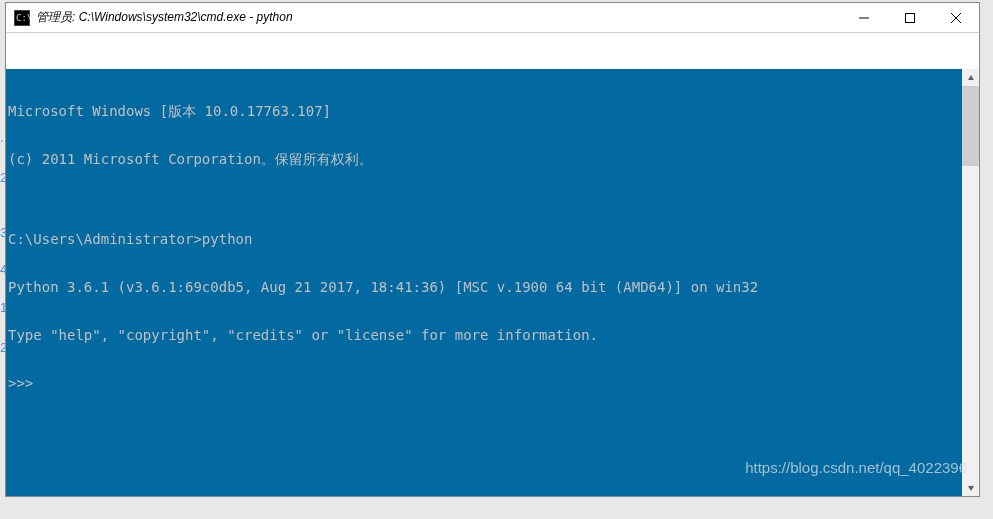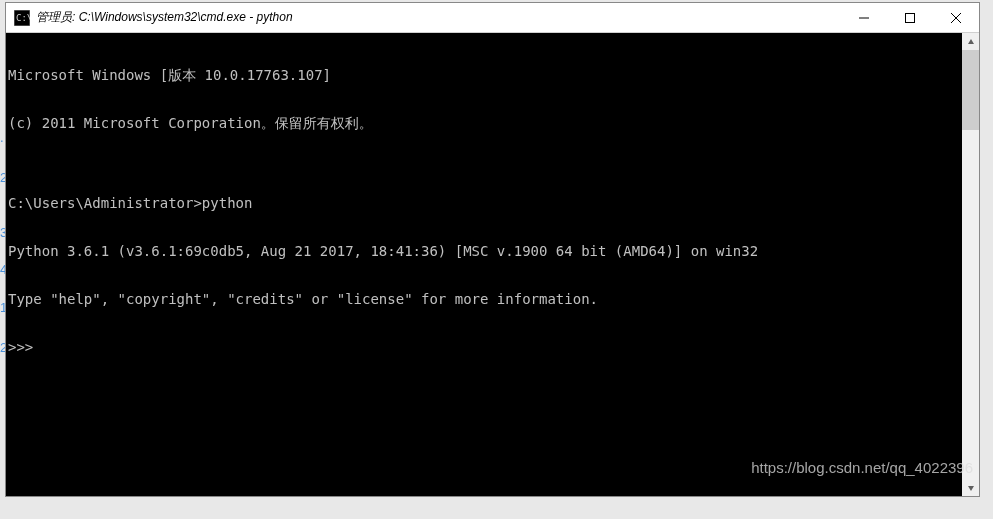--- a/index.html
+++ b/index.html
@@ -65,23 +65,24 @@
       align-items: center;
       justify-content: center;
       cursor: pointer;
     }
     .titlebar-btn svg {
       width: 10px;
       height: 10px;
     }
     .terminal-body {
       flex: 1;
-      background: #000000;
+      background: #0369a1;
       position: relative;
       display: flex;
+      margin-top: 36px;
     }
     .terminal-content {
       flex: 1;
       padding: 2px 0 0 2px;
       font-family: "NSimSun", "SimSun", "Consolas", monospace;
       font-size: 14px;
       line-height: 16px;
       color: #c0c0c0;
       white-space: pre;
       overflow: hidden;
@@ -118,21 +119,21 @@
       top: 0;
       left: 0;
       right: 0;
       height: 80px;
       background: #cdcdcd;
       cursor: pointer;
     }
     .watermark {
       position: absolute;
       bottom: 20px;
-      right: 6px;
+      right: 12px;
       color: rgba(220, 220, 220, 0.75);
       font-size: 15px;
       font-family: Arial, sans-serif;
       pointer-events: none;
     }
     .bg-markers {
       position: absolute;
       left: 0;
       top: 30px;
       font-size: 13px;

